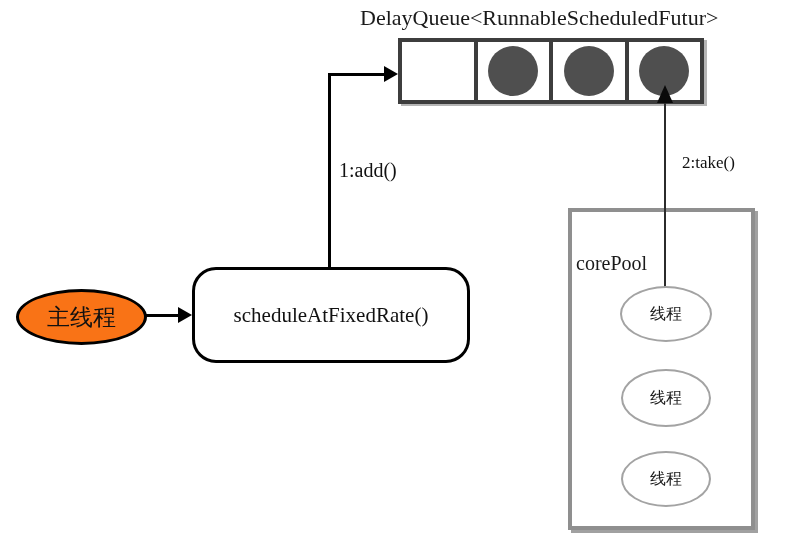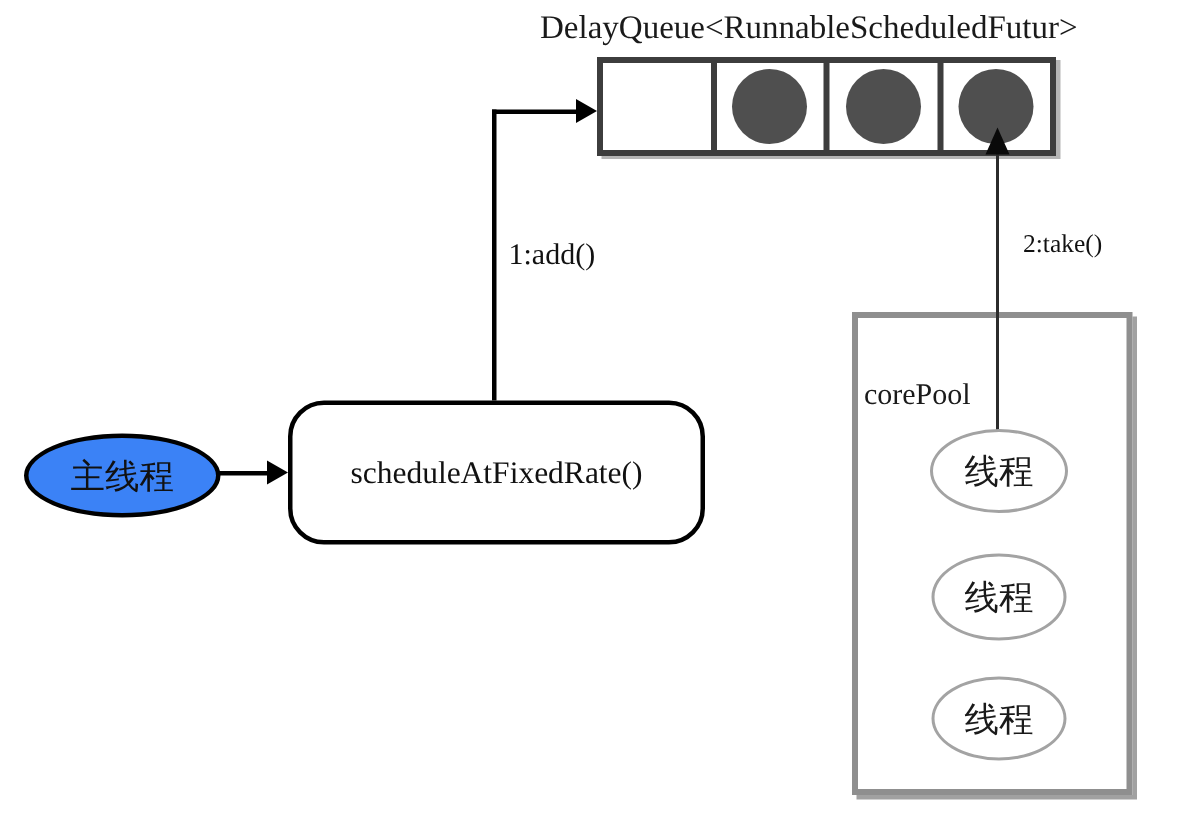--- a/index.html
+++ b/index.html
@@ -70,21 +70,21 @@
   }
   .sched-box div{font-size:21px;line-height:33px;white-space:nowrap;}
 
   
   .main-ellipse{
     left:16px;top:289px;
     width:131px;height:56px;
     box-sizing:border-box;
     border:3px solid #000;
     border-radius:50%;
-    background:#3b82f6;
+    background:#f97316;
     display:flex;align-items:center;justify-content:center;
     font-size:23px;
   }
   .main-arrow-line{left:145px;top:314px;width:34px;height:3px;}
   .main-arrow-head{left:178px;top:307px;}
 
   
   .core-pool{
     left:568px;top:208px;
     width:187px;height:322px;
@@ -94,21 +94,21 @@
     box-shadow:3px 3px 0 rgba(110,110,110,.65);
     z-index:1;
   }
   .core-pool-label{left:576px;top:219px;font-size:20px;color:#1a1a1a;z-index:3;margin-top:33px;}
   .thread-ellipse{
     box-sizing:border-box;
     border:2px solid #a3a3a3;
     border-radius:50%;
     background:#fff;
     display:flex;align-items:center;justify-content:center;
-    font-size:23px;color:#1a1a1a;
+    font-size:16px;color:#1a1a1a;
     z-index:3;
   }
   .thread-1{left:620px;top:286px;width:92px;height:56px;}
   .thread-2{left:621px;top:369px;width:90px;height:58px;}
   .thread-3{left:621px;top:451px;width:90px;height:56px;}
 
   
   .take-line{left:664px;top:102px;width:2px;height:185px;background:#2b2b2b;z-index:2;}
   .arrow-up{
     width:0;height:0;

